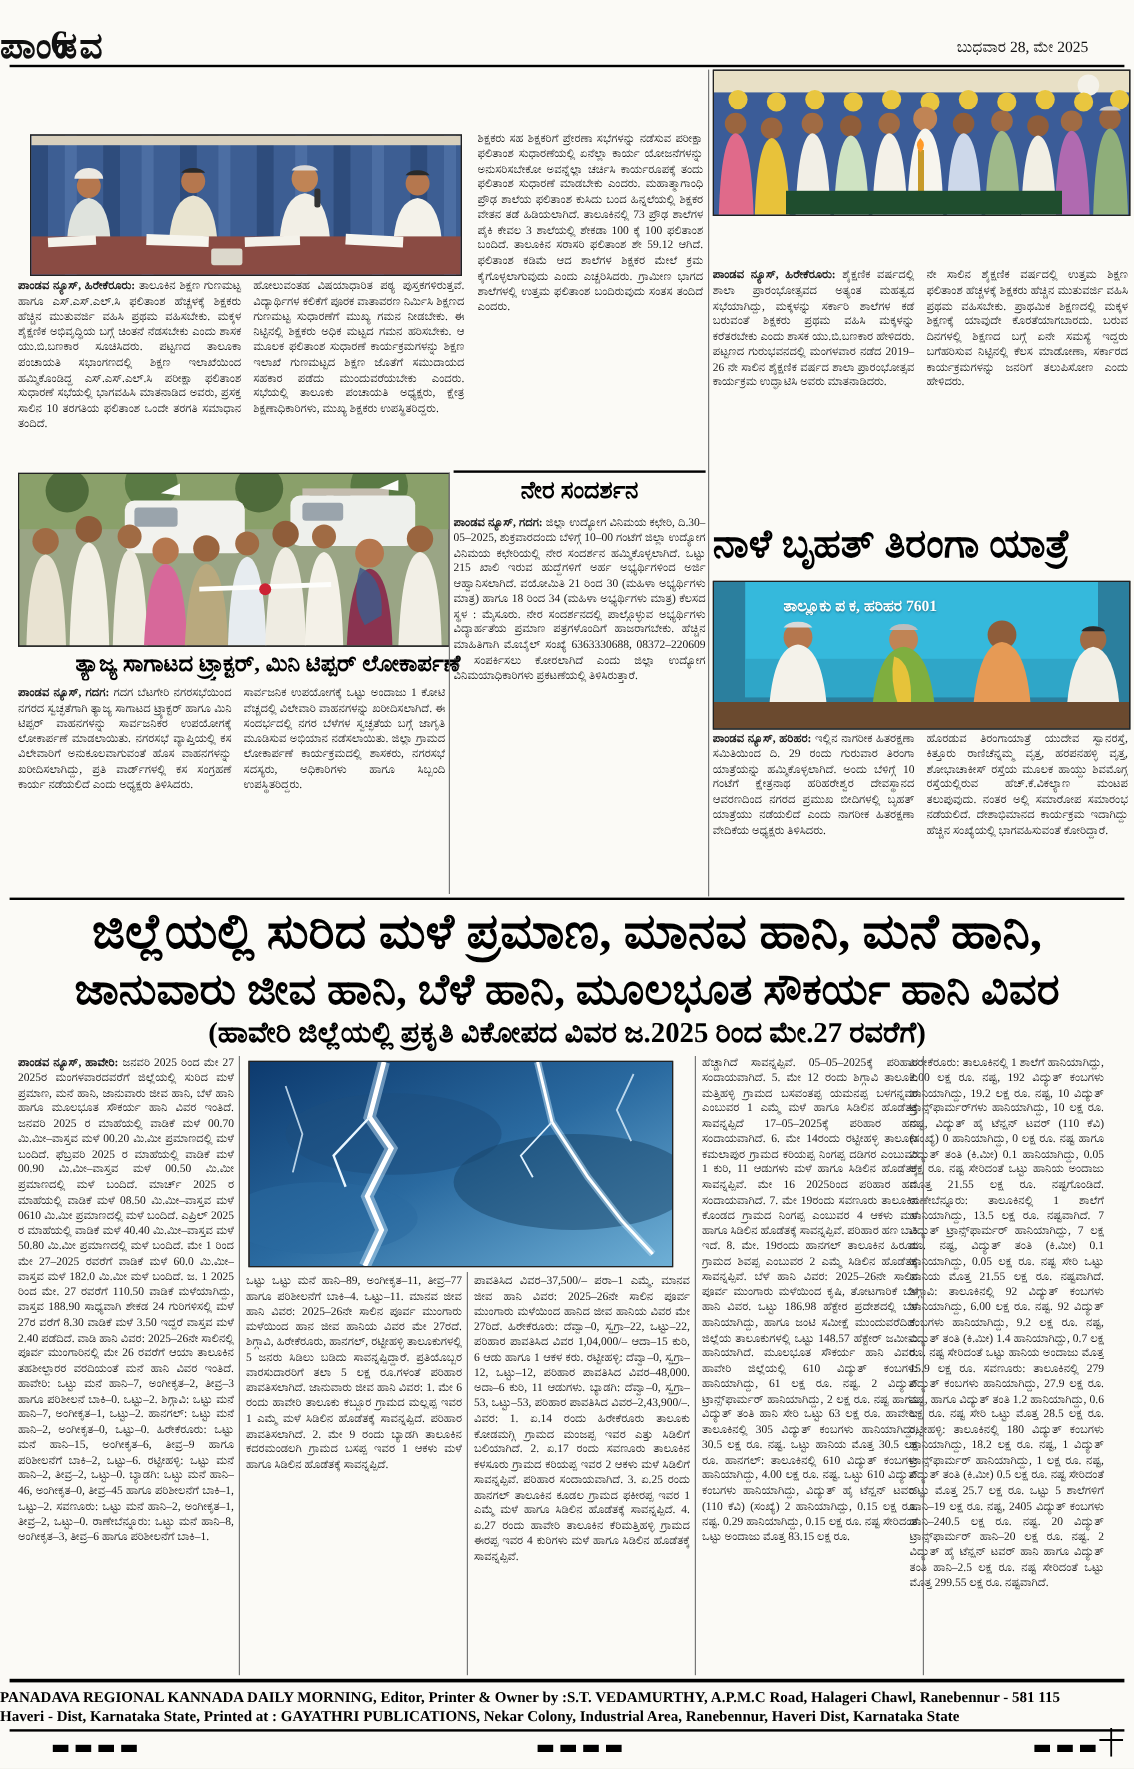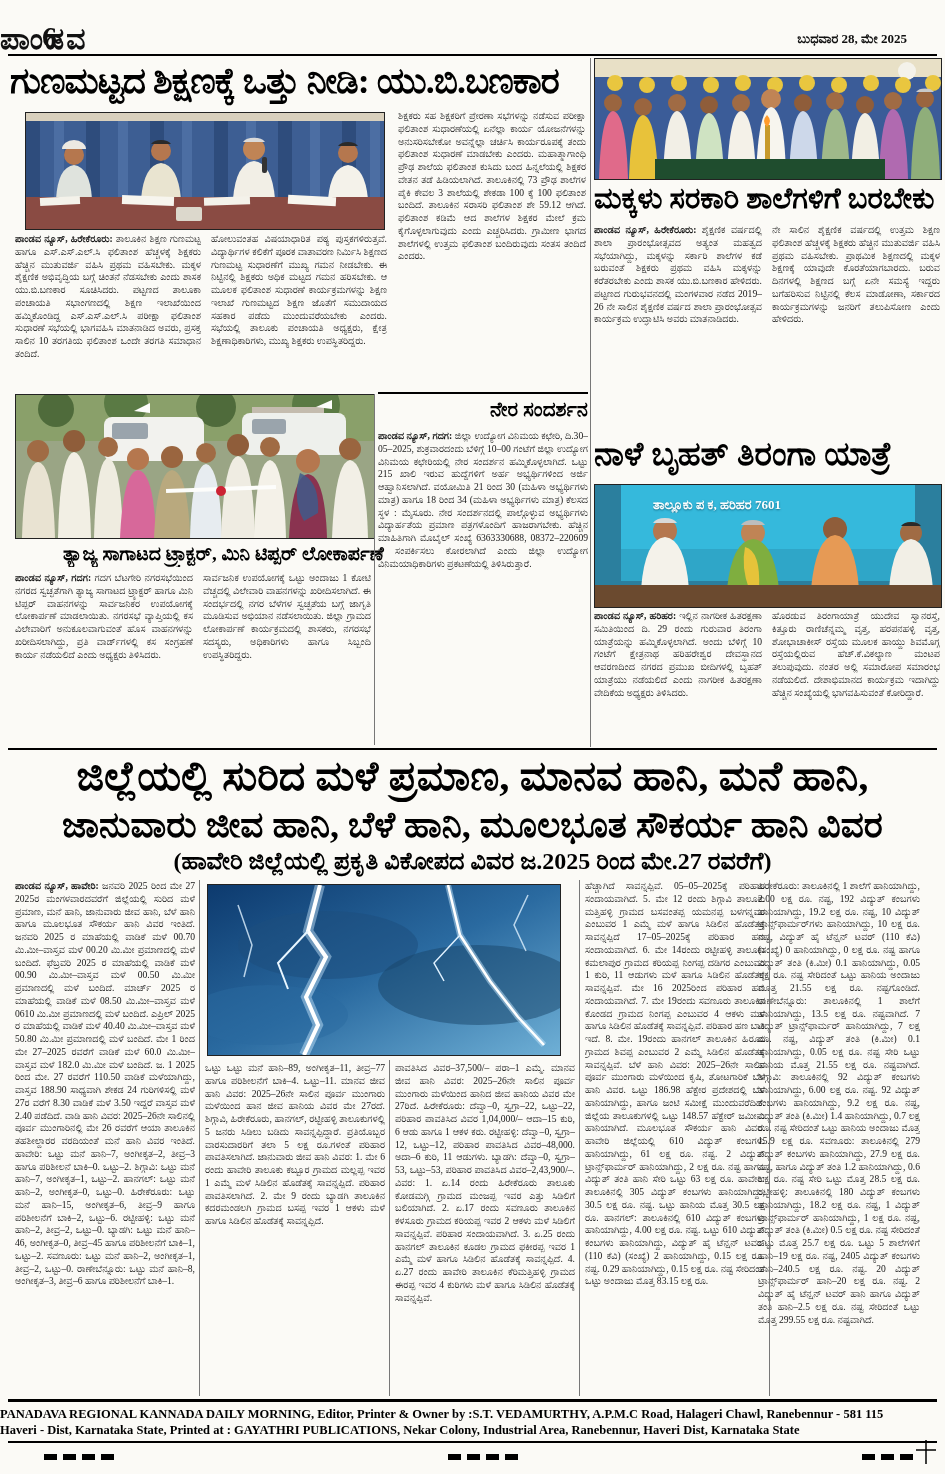--- a/index.html
+++ b/index.html
@@ -25,24 +25,23 @@
   .banner-text{position:absolute;color:#fff;font-weight:bold;font-size:13px;white-space:nowrap;
                text-shadow:0 1px 2px rgba(0,60,80,.6);overflow:hidden;}
 </style>
 </head>
 <body>
 
 <div id="page">
 
   <div class="abs" style="left:42px;top:20px;font-size:30px;font-weight:bold;">6</div>
   <div class="abs" style="left:0;top:22px;width:945px;text-align:left;font-size:30px;font-weight:bold;letter-spacing:2px;">ಪಾಂಡವ</div>
-  <div class="abs" style="right:38px;top:31px;font-size:13px;font-weight:bold;">ಬುಧವಾರ 28, ಮೇ 2025</div>
+  <div class="abs" style="right:38px;top:31px;font-size:13px;font-weight:normal;">ಬುಧವಾರ 28, ಮೇ 2025</div>
   <div class="rule-h" style="left:8px;top:54px;width:929px;height:2px;"></div>
 
-  <div class="headline" style="left:10px;top:60px;width:578px;height:48px;font-size:36px;letter-spacing:-1px;">ಗುಣಮಟ್ಟದ ಶಿಕ್ಷಣಕ್ಕೆ ಒತ್ತು ನೀಡಿ: ಯು.ಬಿ.ಬಣಕಾರ</div>
 
   <div class="photo" style="left:25px;top:112px;width:358px;height:116px;">
     <svg width="358" height="116" viewBox="0 0 358 116" xmlns="http://www.w3.org/2000/svg">
       <rect width="358" height="116" fill="#3d5e93"></rect>
       <g>
         <rect x="0" y="0" width="14" height="116" fill="#2e4c7c"></rect>
           <rect x="28" y="0" width="10" height="116" fill="#4c6ea3"></rect>
         <rect x="60" y="0" width="14" height="116" fill="#2e4c7c"></rect>
           <rect x="92" y="0" width="10" height="116" fill="#4c6ea3"></rect>
         <rect x="124" y="0" width="14" height="116" fill="#2e4c7c"></rect>
@@ -141,21 +140,21 @@
 
   <div class="caption-head" style="left:15px;top:543px;width:358px;height:24px;font-size:19px;">ತ್ಯಾಜ್ಯ ಸಾಗಾಟದ ಟ್ರ್ಯಾಕ್ಟರ್, ಮಿನಿ ಟಿಪ್ಪರ್ ಲೋಕಾರ್ಪಣೆ</div>
   <div class="col" style="left:15px;top:572px;width:178px;height:173px;">
     <span class="lead">ಪಾಂಡವ ನ್ಯೂಸ್, ಗದಗ:</span><span> ಗದಗ ಬೆಟಗೇರಿ ನಗರಸಭೆಯಿಂದ ನಗರದ ಸ್ವಚ್ಛತೆಗಾಗಿ ತ್ಯಾಜ್ಯ ಸಾಗಾಟದ ಟ್ರ್ಯಾಕ್ಟರ್ ಹಾಗೂ ಮಿನಿ ಟಿಪ್ಪರ್ ವಾಹನಗಳನ್ನು ಸಾರ್ವಜನಿಕರ ಉಪಯೋಗಕ್ಕೆ ಲೋಕಾರ್ಪಣೆ ಮಾಡಲಾಯಿತು. ನಗರಸಭೆ ವ್ಯಾಪ್ತಿಯಲ್ಲಿ ಕಸ ವಿಲೇವಾರಿಗೆ ಅನುಕೂಲವಾಗುವಂತೆ ಹೊಸ ವಾಹನಗಳನ್ನು ಖರೀದಿಸಲಾಗಿದ್ದು, ಪ್ರತಿ ವಾರ್ಡ್‌ಗಳಲ್ಲಿ ಕಸ ಸಂಗ್ರಹಣೆ ಕಾರ್ಯ ನಡೆಯಲಿದೆ ಎಂದು ಅಧ್ಯಕ್ಷರು ತಿಳಿಸಿದರು.</span>
   </div>
   <div class="col" style="left:203px;top:572px;width:168px;height:173px;">
     <span>ಸಾರ್ವಜನಿಕ ಉಪಯೋಗಕ್ಕೆ ಒಟ್ಟು ಅಂದಾಜು 1 ಕೋಟಿ ವೆಚ್ಚದಲ್ಲಿ ವಿಲೇವಾರಿ ವಾಹನಗಳನ್ನು ಖರೀದಿಸಲಾಗಿದೆ. ಈ ಸಂದರ್ಭದಲ್ಲಿ ನಗರ ಬೆಳೆಗಳ ಸ್ವಚ್ಛತೆಯ ಬಗ್ಗೆ ಜಾಗೃತಿ ಮೂಡಿಸುವ ಅಭಿಯಾನ ನಡೆಸಲಾಯಿತು. ಜಿಲ್ಲಾ ಗ್ರಾಮದ ಲೋಕಾರ್ಪಣೆ ಕಾರ್ಯಕ್ರಮದಲ್ಲಿ ಶಾಸಕರು, ನಗರಸಭೆ ಸದಸ್ಯರು, ಅಧಿಕಾರಿಗಳು ಹಾಗೂ ಸಿಬ್ಬಂದಿ ಉಪಸ್ಥಿತರಿದ್ದರು.</span>
   </div>
 
   <div class="rule-h" style="left:378px;top:392px;width:210px;height:2px;"></div>
-  <div class="headline center" style="left:378px;top:398px;width:210px;height:28px;font-size:20px;text-align:right;">ನೇರ ಸಂದರ್ಶನ</div>
+  <div class="headline center" style="left:378px;top:398px;width:210px;height:28px;font-size:20px;text-align:center;">ನೇರ ಸಂದರ್ಶನ</div>
   <div class="col" style="left:378px;top:430px;width:210px;height:315px;">
     <span class="lead">ಪಾಂಡವ ನ್ಯೂಸ್, ಗದಗ:</span><span> ಜಿಲ್ಲಾ ಉದ್ಯೋಗ ವಿನಿಮಯ ಕಛೇರಿ, ದಿ.30–05–2025, ಶುಕ್ರವಾರದಂದು ಬೆಳಿಗ್ಗೆ 10–00 ಗಂಟೆಗೆ ಜಿಲ್ಲಾ ಉದ್ಯೋಗ ವಿನಿಮಯ ಕಛೇರಿಯಲ್ಲಿ ನೇರ ಸಂದರ್ಶನ ಹಮ್ಮಿಕೊಳ್ಳಲಾಗಿದೆ. ಒಟ್ಟು 215 ಖಾಲಿ ಇರುವ ಹುದ್ದೆಗಳಿಗೆ ಅರ್ಹ ಅಭ್ಯರ್ಥಿಗಳಿಂದ ಅರ್ಜಿ ಆಹ್ವಾನಿಸಲಾಗಿದೆ. ವಯೋಮಿತಿ 21 ರಿಂದ 30 (ಮಹಿಳಾ ಅಭ್ಯರ್ಥಿಗಳು ಮಾತ್ರ) ಹಾಗೂ 18 ರಿಂದ 34 (ಮಹಿಳಾ ಅಭ್ಯರ್ಥಿಗಳು ಮಾತ್ರ) ಕೆಲಸದ ಸ್ಥಳ : ಮೈಸೂರು. ನೇರ ಸಂದರ್ಶನದಲ್ಲಿ ಪಾಲ್ಗೊಳ್ಳುವ ಅಭ್ಯರ್ಥಿಗಳು ವಿದ್ಯಾರ್ಹತೆಯ ಪ್ರಮಾಣ ಪತ್ರಗಳೊಂದಿಗೆ ಹಾಜರಾಗಬೇಕು. ಹೆಚ್ಚಿನ ಮಾಹಿತಿಗಾಗಿ ಮೊಬೈಲ್ ಸಂಖ್ಯೆ 6363330688, 08372–220609 ಕ್ಕೆ ಸಂಪರ್ಕಿಸಲು ಕೋರಲಾಗಿದೆ ಎಂದು ಜಿಲ್ಲಾ ಉದ್ಯೋಗ ವಿನಿಮಯಾಧಿಕಾರಿಗಳು ಪ್ರಕಟಣೆಯಲ್ಲಿ ತಿಳಿಸಿರುತ್ತಾರೆ.</span>
   </div>
 
   <div class="rule-v" style="left:590px;top:58px;height:689px;"></div>
   <div class="rule-v" style="left:374px;top:394px;height:351px;"></div>
 
   <div class="photo" style="left:594px;top:58px;width:346px;height:120px;">
     <svg width="346" height="120" viewBox="0 0 346 120" xmlns="http://www.w3.org/2000/svg">
       <rect width="346" height="120" fill="#3b5c98"></rect>
@@ -200,21 +199,20 @@
         <path d="M321 33 a10 6 0 0 1 18 0 z" fill="#c9c9c9"></path>
       </g>
 
       <rect x="170" y="66" width="5" height="38" fill="#c79a2a"></rect>
       <ellipse cx="172" cy="104" rx="12" ry="4" fill="#c79a2a"></ellipse>
       <path d="M172 56 q6 6 0 12 q-6 -6 0 -12z" fill="#ff9a2a"></path>
       <rect x="60" y="100" width="230" height="20" fill="#1f4d2e"></rect>
     </svg>
   </div>
 
-  <div class="headline" style="left:594px;top:182px;width:346px;height:38px;font-size:29px;">ಮಕ್ಕಳು ಸರಕಾರಿ ಶಾಲೆಗಳಿಗೆ ಬರಬೇಕು</div>
   <div class="col" style="left:594px;top:224px;width:168px;height:210px;">
     <span class="lead">ಪಾಂಡವ ನ್ಯೂಸ್, ಹಿರೇಕೆರೂರು:</span><span> ಶೈಕ್ಷಣಿಕ ವರ್ಷದಲ್ಲಿ ಶಾಲಾ ಪ್ರಾರಂಭೋತ್ಸವದ ಅತ್ಯಂತ ಮಹತ್ವದ ಸಭೆಯಾಗಿದ್ದು, ಮಕ್ಕಳನ್ನು ಸರ್ಕಾರಿ ಶಾಲೆಗಳ ಕಡೆ ಬರುವಂತೆ ಶಿಕ್ಷಕರು ಪ್ರಥಮ ವಹಿಸಿ ಮಕ್ಕಳನ್ನು ಕರೆತರಬೇಕು ಎಂದು ಶಾಸಕ ಯು.ಬಿ.ಬಣಕಾರ ಹೇಳಿದರು. ಪಟ್ಟಣದ ಗುರುಭವನದಲ್ಲಿ ಮಂಗಳವಾರ ನಡೆದ 2019–26 ನೇ ಸಾಲಿನ ಶೈಕ್ಷಣಿಕ ವರ್ಷದ ಶಾಲಾ ಪ್ರಾರಂಭೋತ್ಸವ ಕಾರ್ಯಕ್ರಮ ಉದ್ಘಾಟಿಸಿ ಅವರು ಮಾತನಾಡಿದರು.</span>
   </div>
   <div class="col" style="left:772px;top:224px;width:168px;height:210px;">
     <span>ನೇ ಸಾಲಿನ ಶೈಕ್ಷಣಿಕ ವರ್ಷದಲ್ಲಿ ಉತ್ತಮ ಶಿಕ್ಷಣ ಫಲಿತಾಂಶ ಹೆಚ್ಚಳಕ್ಕೆ ಶಿಕ್ಷಕರು ಹೆಚ್ಚಿನ ಮುತುವರ್ಜಿ ವಹಿಸಿ ಪ್ರಥಮ ವಹಿಸಬೇಕು. ಪ್ರಾಥಮಿಕ ಶಿಕ್ಷಣದಲ್ಲಿ ಮಕ್ಕಳ ಶಿಕ್ಷಣಕ್ಕೆ ಯಾವುದೇ ಕೊರತೆಯಾಗಬಾರದು. ಬರುವ ದಿನಗಳಲ್ಲಿ ಶಿಕ್ಷಣದ ಬಗ್ಗೆ ಏನೇ ಸಮಸ್ಯೆ ಇದ್ದರು ಬಗೆಹರಿಸುವ ನಿಟ್ಟಿನಲ್ಲಿ ಕೆಲಸ ಮಾಡೋಣಾ, ಸರ್ಕಾರದ ಕಾರ್ಯಕ್ರಮಗಳನ್ನು ಜನರಿಗೆ ತಲುಪಿಸೋಣ ಎಂದು ಹೇಳಿದರು.</span>
   </div>
 
   <div class="headline" style="left:594px;top:436px;width:346px;height:44px;font-size:33px;">ನಾಳೆ ಬೃಹತ್ ತಿರಂಗಾ ಯಾತ್ರೆ</div>
 
   <div class="photo" style="left:594px;top:484px;width:346px;height:122px;">

